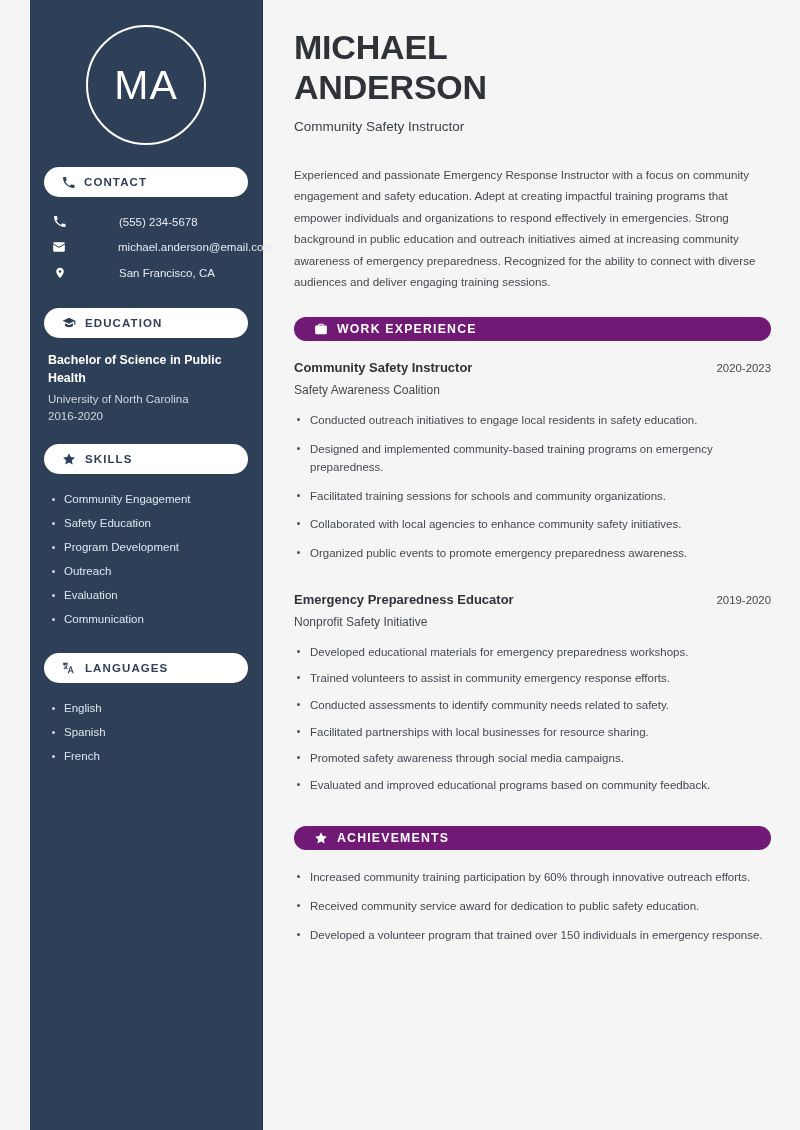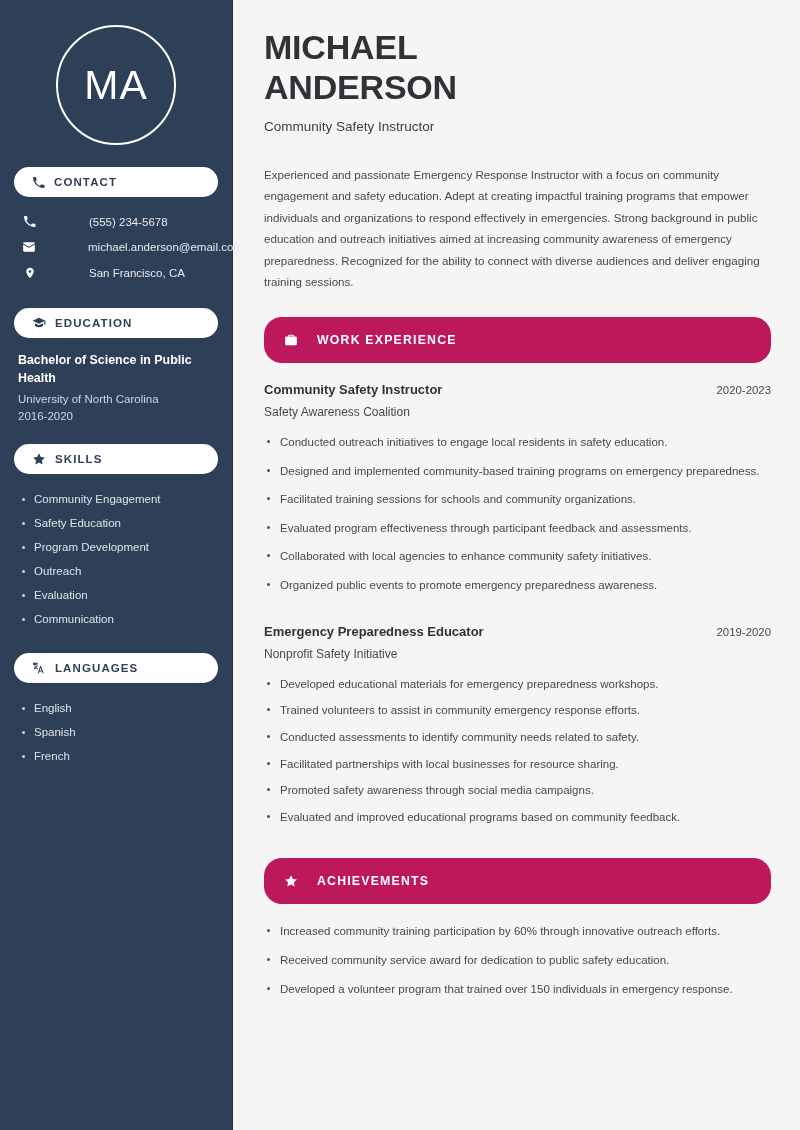--- a/index.html
+++ b/index.html
@@ -12,20 +12,21 @@
     -webkit-font-smoothing: antialiased;
   }
 
   .resume {
     position: relative;
     width: 800px;
     height: 1130px;
     background: #f5f5f6;
     display: flex;
     overflow: hidden;
+    padding-left: 30px;
   }
 
   
   .sidebar {
     width: 233px;
     flex: 0 0 233px;
     background: #2e3f58;
     padding: 0 14px;
     border-right: 1px solid #22304a;
     position: relative;
@@ -129,27 +130,27 @@
   }
   .summary {
     color: #44494f;
     font-size: 11.6px;
     line-height: 1.86;
     margin-top: 30px;
   }
 
   .section-pill {
     margin-top: 24px;
-    height: 46px;
-    background: #be185d;
+    height: 24px;
+    background: #701a75;
     border-radius: 18px;
     display: flex;
     align-items: center;
     padding-left: 20px;
-    gap: 19px;
+    gap: 9px;
   }
   .section-pill .ico { display: flex; align-items: center; color: #ffffff; }
   .section-pill .sec-label {
     color: #ffffff;
     font-size: 12.3px;
     font-weight: bold;
     letter-spacing: 1.2px;
   }
 
   .job { margin-top: 19px; }
@@ -303,21 +304,20 @@
     <div class="job">
       <div class="job-head">
         <span class="job-title">Community Safety Instructor</span>
         <span class="job-dates">2020-2023</span>
       </div>
       <div class="job-org">Safety Awareness Coalition</div>
       <ul class="bullets">
         <li>Conducted outreach initiatives to engage local residents in safety education.</li>
         <li>Designed and implemented community-based training programs on emergency preparedness.</li>
         <li>Facilitated training sessions for schools and community organizations.</li>
-        <li>Evaluated program effectiveness through participant feedback and assessments.</li>
         <li>Collaborated with local agencies to enhance community safety initiatives.</li>
         <li>Organized public events to promote emergency preparedness awareness.</li>
       </ul>
     </div>
 
     <div class="job">
       <div class="job-head">
         <span class="job-title">Emergency Preparedness Educator</span>
         <span class="job-dates">2019-2020</span>
       </div>

